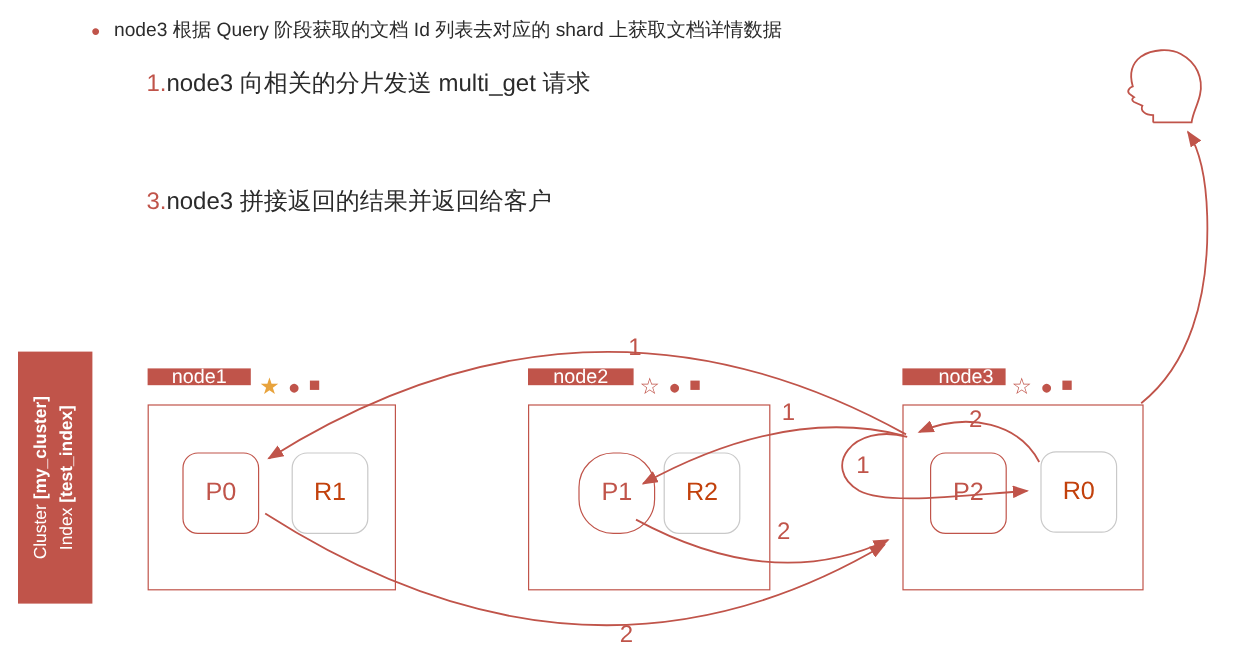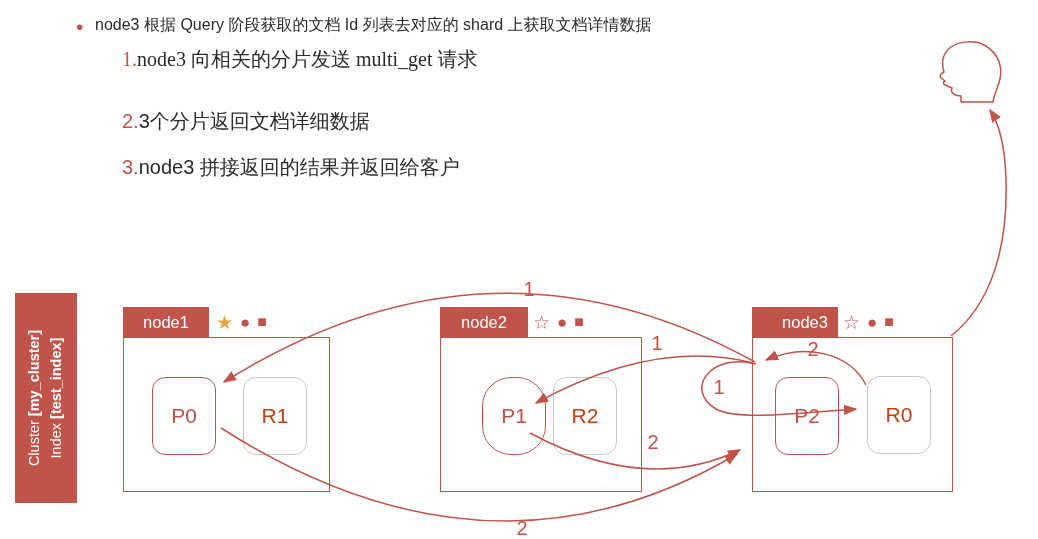--- a/index.html
+++ b/index.html
@@ -20,61 +20,61 @@
   }
   .title-line {
     position: absolute; left: 95px; top: 15px;
     font-size: 16px; color: #2b2b2b; white-space: nowrap;
   }
   .step {
     position: absolute; left: 122px;
     font-size: 20px; color: #2b2b2b; white-space: nowrap;
   }
   .step .num { color: #c0544a; }
-  .step-1 { top: 46px; font-family: Liberation Serif, serif; }
+  .step-1 { top: 56px; }
   .step-2 { top: 108px; }
   .step-3 { top: 154px; }
   
   .sidebar {
     position: absolute; left: 15px; top: 293px;
     width: 62px; height: 210px;
     background: #c0544a;
   }
   .sidebar-inner {
     position: absolute; left: -74px; top: 74px;
     width: 210px; height: 62px;
     transform: rotate(-90deg);
     display: flex; flex-direction: column;
     align-items: center; justify-content: center;
     color: #ffffff; font-size: 14.5px; line-height: 1.5;
     white-space: nowrap;
   }
   .sidebar-inner b { font-weight: 700; }
   
   .node-header {
-    position: absolute; top: 307px; height: 30px;
+    position: absolute; top: 307px; height: 14px;
     background: #c0544a; color: #ffffff;
     display: flex; align-items: center; justify-content: center;
     font-size: 16.5px;
   }
   .node-box {
     position: absolute; top: 337px; height: 155px;
     background: #ffffff; border: 1.5px solid #c0544a;
   }
   .icon-row {
     position: absolute; top: 307px; height: 30px;
     display: flex; align-items: center; gap: 7px;
     font-size: 17px; color: #c0544a;
   }
   .icon-row .star { font-size: 19px; line-height: 1; }
   .star-filled { color: #e8a33d; }
   .icon-row .circle { font-size: 17px; line-height: 1; }
   .icon-row .square { font-size: 16px; line-height: 1; }
   .shard {
-    position: absolute; width: 64px; height: 78px;
+    position: absolute; width: 64px; height: 68px;
     border-radius: 13px; background: #ffffff;
     display: flex; align-items: center; justify-content: center;
     font-size: 21px;
   }
   .shard.primary { border: 1.5px solid #c0544a; color: #c0544a; }
   .shard.replica { border: 1.5px solid #c9c9c9; color: #c2410c; }
   
   .overlay {
     position: absolute; left: 0; top: 0;
     width: 1038px; height: 539px;
@@ -88,21 +88,20 @@
 </style>
 </head>
 <body>
 
 <div class="slide">
 
   <span class="bullet-dot">•</span>
   <div class="title-line">node3 根据 Query 阶段获取的文档 Id 列表去对应的 shard 上获取文档详情数据</div>
 
   <div class="step step-1"><span class="num">1.</span><span>node3 向相关的分片发送 multi_get 请求</span></div>
-  <div class="step step-2"><span class="num">2.</span><span>3个分片返回文档详细数据</span></div>
   <div class="step step-3"><span class="num">3.</span><span>node3 拼接返回的结果并返回给客户</span></div>
 
   <div class="sidebar">
     <div class="sidebar-inner">
       <div><span>Cluster </span><b>[my_cluster]</b></div>
       <div><span>Index </span><b>[test_index]</b></div>
     </div>
   </div>
 
   <div class="node-header" style="left:123px;width:86px;">node1</div>

